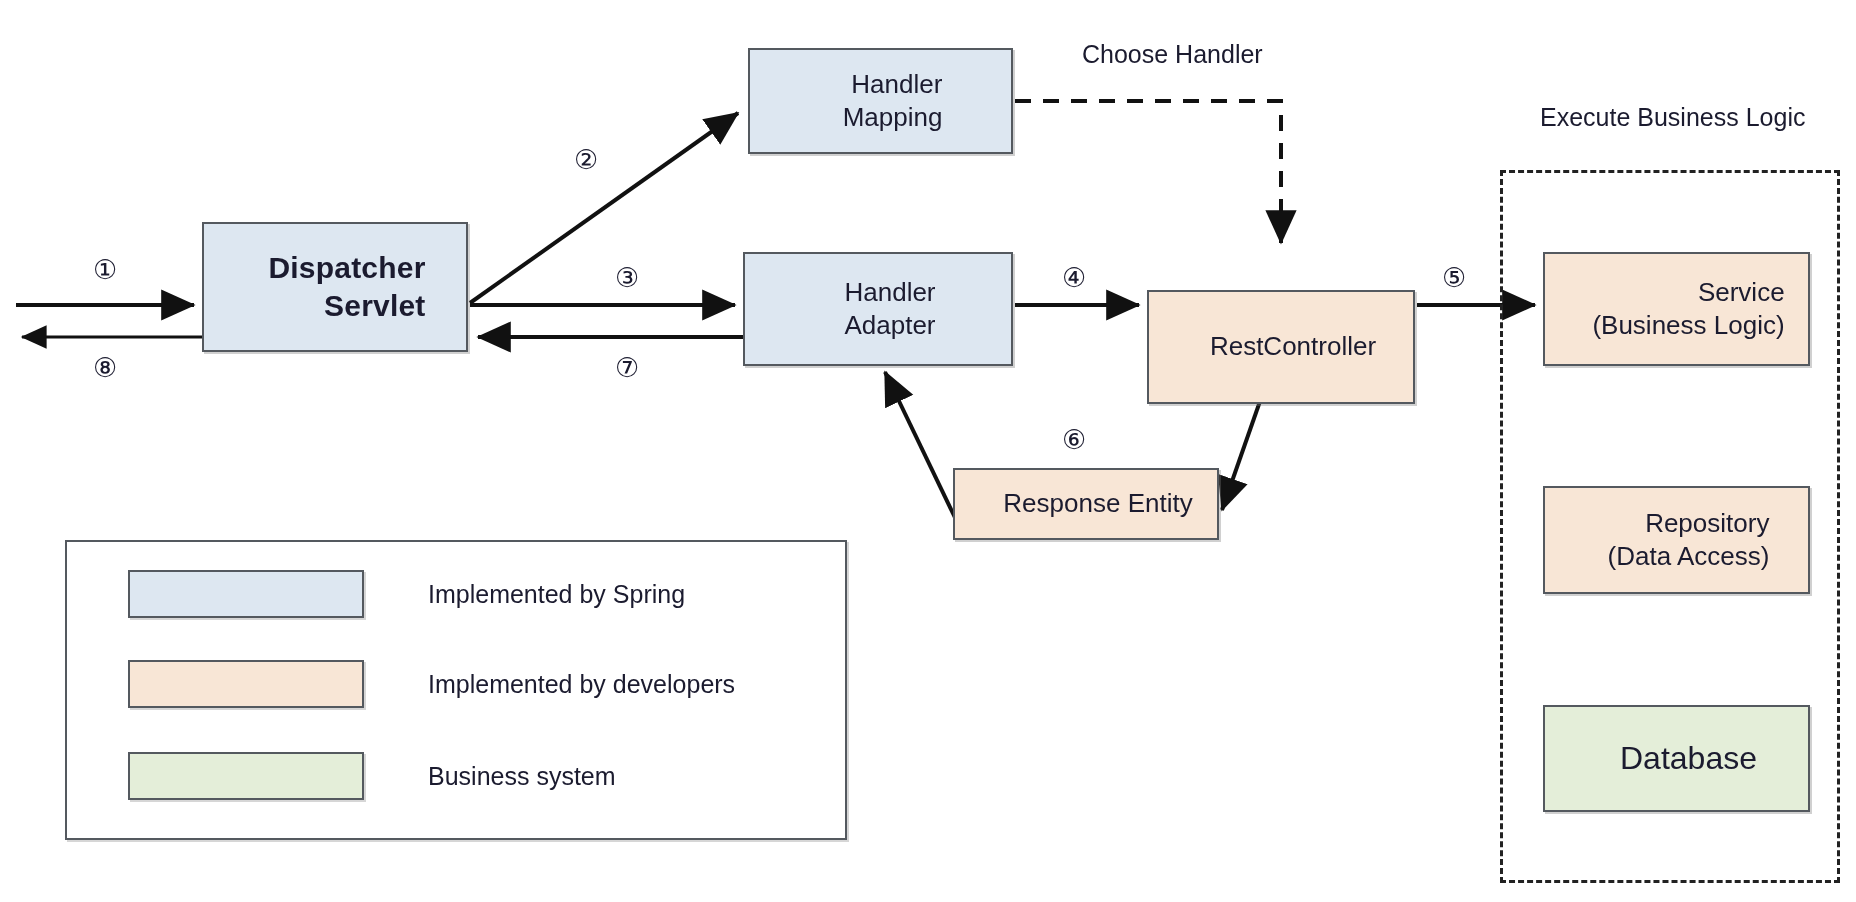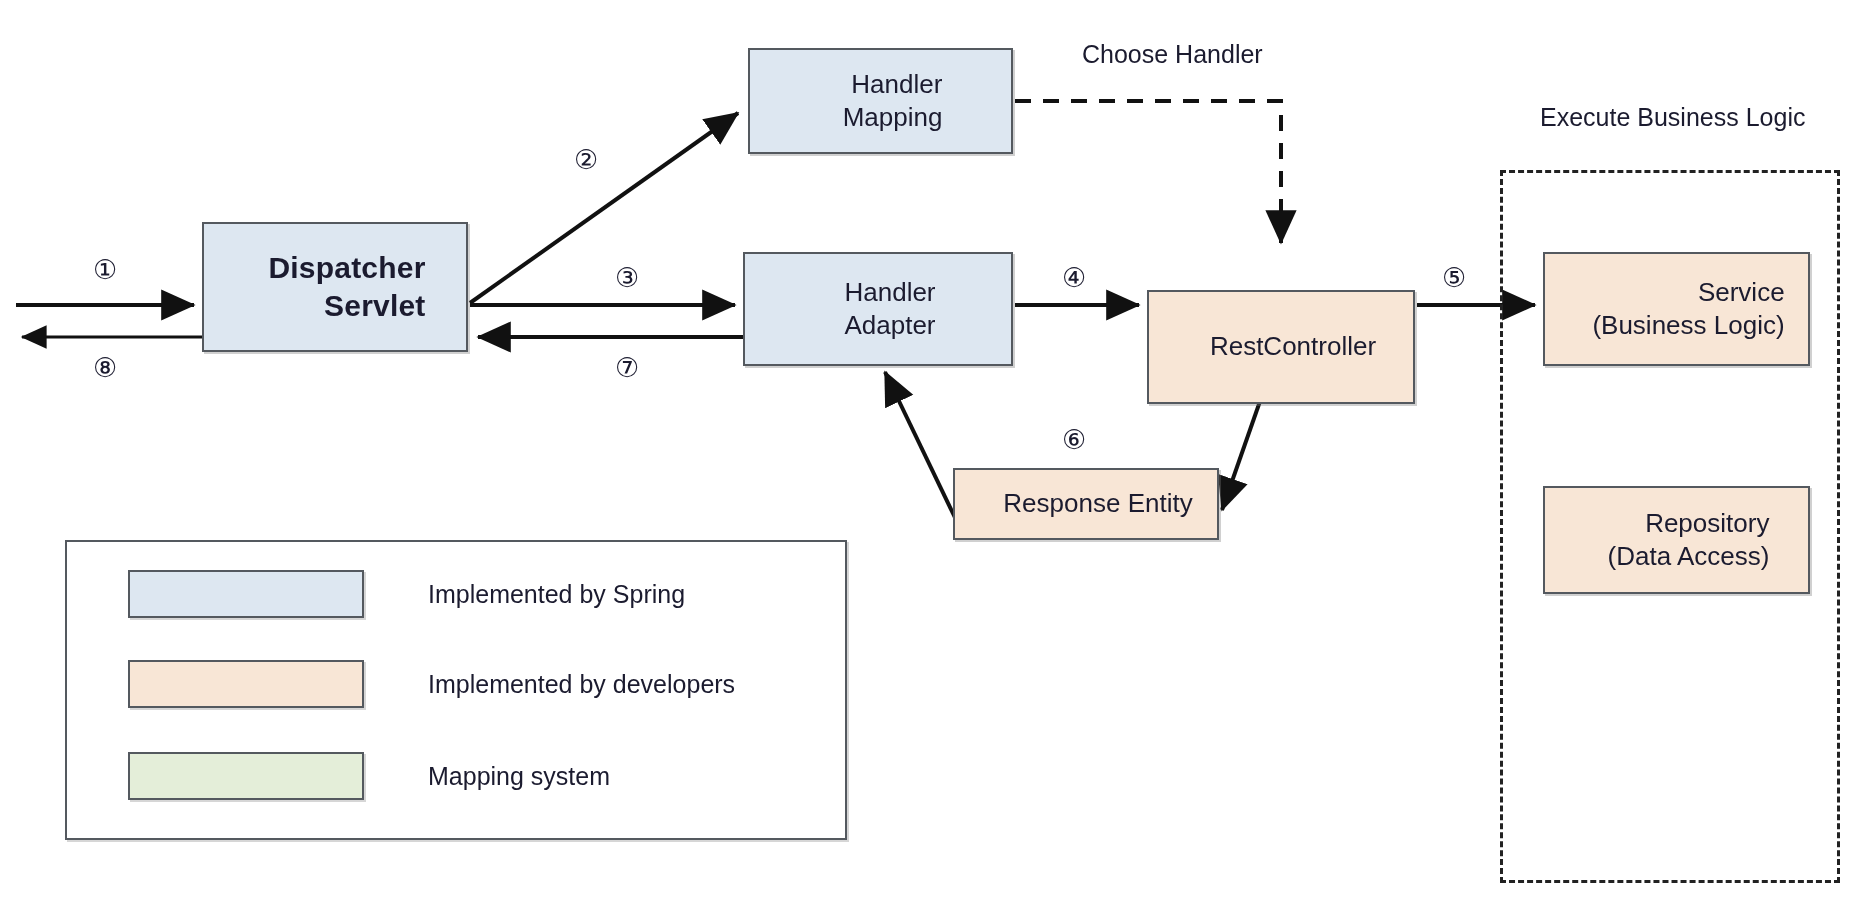--- a/index.html
+++ b/index.html
@@ -186,20 +186,25 @@
     </div>
   </div>
 
   <div class="node peach" style="left:1543px; top:470px; width:267px; height:108px;margin-top:16px;">
     <div class="lines">
       <span>Repository</span>
       <span>(Data Access)</span>
     </div>
   </div>
 
+  <div class="node green big" style="left:1543px; top:705px; width:267px; height:107px;">
+    <div class="lines">
+      <span>Database</span>
+    </div>
+  </div>
 
   <div class="step" style="left:93px; top:257px;">①</div>
   <div class="step" style="left:574px; top:147px;">②</div>
   <div class="step" style="left:615px; top:265px;">③</div>
   <div class="step" style="left:1062px; top:265px;">④</div>
   <div class="step" style="left:1442px; top:265px;">⑤</div>
   <div class="step" style="left:1062px; top:427px;">⑥</div>
   <div class="step" style="left:615px; top:355px;">⑦</div>
   <div class="step" style="left:93px; top:355px;">⑧</div>
 
@@ -210,16 +215,16 @@
     <div class="legend-label">Implemented by Spring</div>
   </div>
 
   <div class="legend-row" style="left:128px; top:660px;">
     <div class="legend-swatch peach"></div>
     <div class="legend-label">Implemented by developers</div>
   </div>
 
   <div class="legend-row" style="left:128px; top:752px;">
     <div class="legend-swatch green"></div>
-    <div class="legend-label">Mapping system</div>
+    <div class="legend-label">Business system</div>
   </div>
 
 </div>
 
 </body></html>

